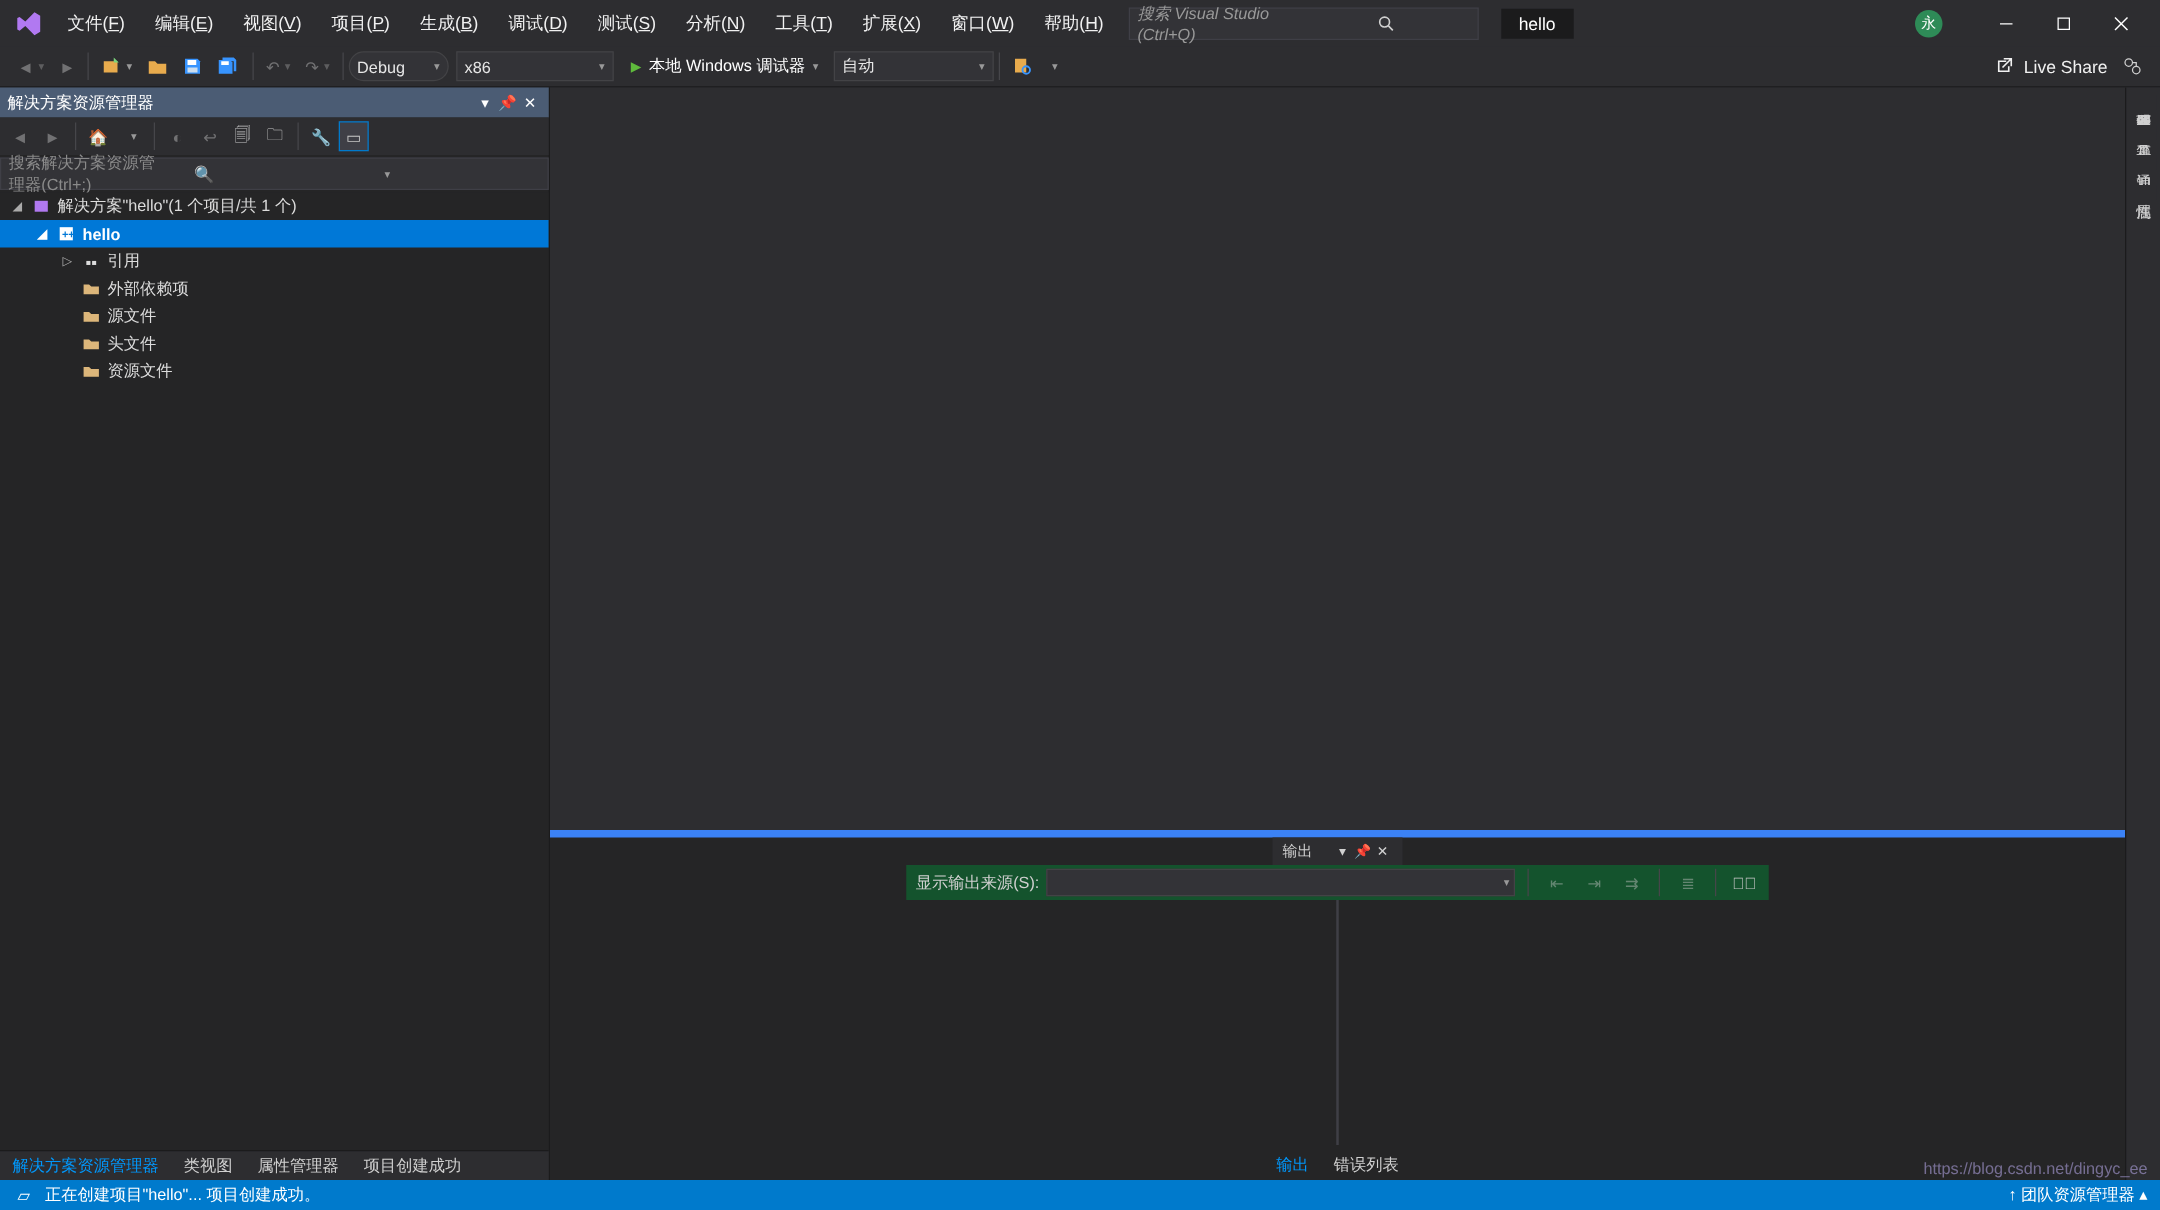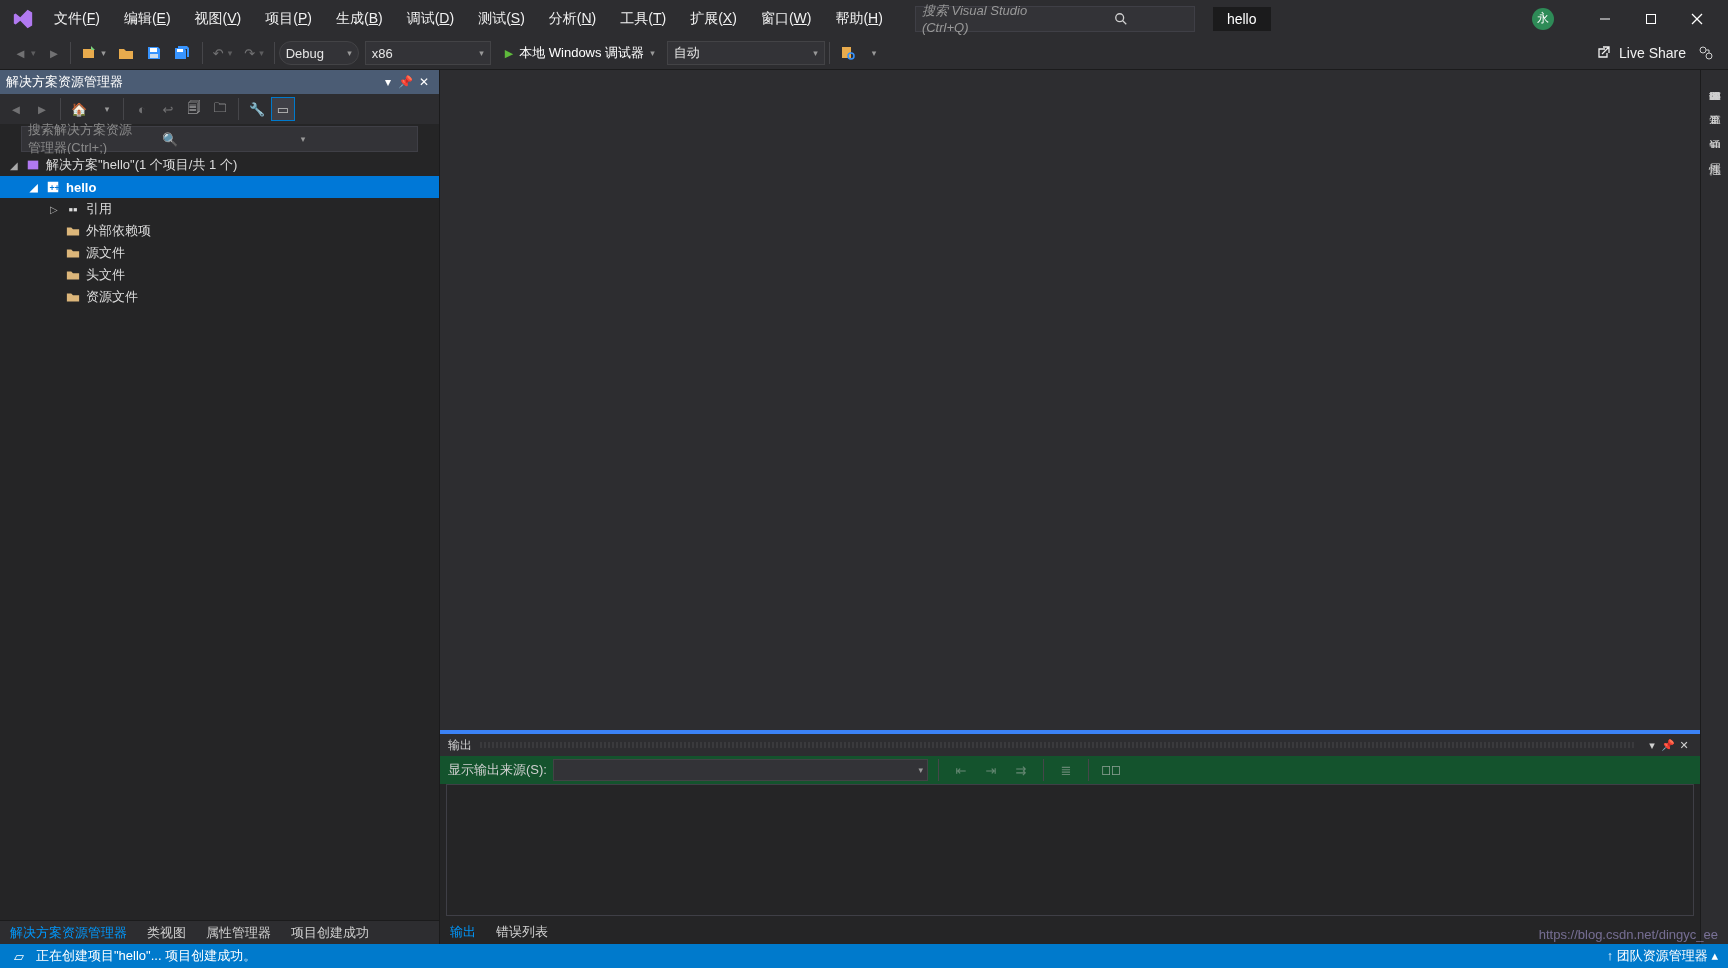--- a/index.html
+++ b/index.html
@@ -4,75 +4,75 @@
 <style>
   * { box-sizing: border-box; margin: 0; padding: 0; font-family: "Microsoft YaHei", "Segoe UI", Arial, sans-serif; user-select: none; }
   html, body { width: 1728px; height: 968px; overflow: hidden; background: #2d2d30; color: #f1f1f1; font-size: 13px; }
 
   
   .titlebar { display: flex; align-items: center; height: 37px; background: #2d2d30; padding: 14px 8px; }
   .vs-logo { width: 22px; height: 22px; margin: 0 8px 0 4px; display:flex; align-items:center; justify-content:center; }
   .menu { display: flex; }
   .menu-item { padding: 4px 12px; color: #f1f1f1; font-size: 14px; }
   .menu-item u { text-decoration: underline; }
-  .search-box { margin-left: 20px; width: 280px; height: 26px; background: #333337; border: 1px solid #3f3f46; display: flex; align-items: center; padding: 0 6px; color: #999; font-style: italic; font-size: 13px; }
+  .search-box { margin-left: 8px; width: 280px; height: 26px; background: #333337; border: 1px solid #3f3f46; display: flex; align-items: center; padding: 0 6px; color: #999; font-style: italic; font-size: 13px; }
   .search-box span { flex: 1; }
   .search-ico { width:16px; height:16px; display:flex; align-items:center; justify-content:center; }
   .proj-name { margin-left: 18px; padding: 4px 14px; background: #1b1b1c; color:#fff; font-size: 14px; }
   .title-spacer { flex: 1; }
   .avatar { width:22px; height:22px; border-radius:50%; background:#2e8b57; color:#fff; font-size:12px; display:flex; align-items:center; justify-content:center; margin-right:28px; }
   .win-btn { width:46px; height:30px; display:flex; align-items:center; justify-content:center; color:#f1f1f1; }
   .win-btn svg { width:12px; height:12px; }
 
   
   .toolbar { display:flex; align-items:center; height:33px; background:#2d2d30; padding:0 8px; border-bottom:1px solid #1b1b1c; }
   .tb-btn { padding:3px 5px; margin:0 1px; display:flex; align-items:center; color:#c5c5c5; }
   .tb-sep { width:1px; height:22px; background:#46464a; margin:0 4px; }
   .tb-combo { height:24px; background:#333337; border:1px solid #434346; color:#e6e6e6; display:flex; align-items:center; padding:0 6px; font-size:13px; }
   .combo-config { width:80px;border-radius:12px; }
   .combo-plat   { width:126px; }
   .combo-debug  { display:flex; align-items:center; margin-left:6px; }
   .debug-btn { height:24px; background:transparent; display:flex; align-items:center; padding:0 8px; color:#fff; font-size:13px; }
   .debug-btn .play { color:#5fba3c; margin-right:6px; font-size:11px; }
-  .combo-auto { width:158px; margin-left:4px;justify-content:center; }
+  .combo-auto { width:128px; margin-left:4px;justify-content:center; }
   .live-share { color:#f1f1f1; font-size:14px; display:flex; align-items:center; gap:8px; margin-right:6px; }
   .caret { font-size:9px; margin-left:4px; color:#999; }
 
   
   .main { display:flex; height: calc(100% - 37px - 33px - 24px); }
 
   
   .panel { width:440px; background:#252526; border-right:1px solid #1b1b1c; display:flex; flex-direction:column; }
   .panel-header { height:24px; background:#4b5c74; color:#fff; display:flex; align-items:center; padding:0 6px; font-size:13px; }
   .panel-header .txt { flex:1; }
   .panel-header .hbtn { width:18px; text-align:center; font-size:12px; }
   .panel-tools { height:30px; background:#2d2d30; display:flex; align-items:center; padding:0 4px; gap:2px; }
   .pt-btn { width:24px; height:24px; display:flex; align-items:center; justify-content:center; color:#c5c5c5; font-size:13px; }
   .pt-btn.sel { background:#3f3f46; border:1px solid #007acc; }
-  .panel-search { height:26px; margin:2px 21px; background:#333337; border:1px solid #3f3f46; display:flex; align-items:center; padding:0 6px; color:#8a8a8a; font-size:13px;gap:24px; }
+  .panel-search { height:26px; margin:2px 0; background:#333337; border:1px solid #3f3f46; display:flex; align-items:center; padding:0 6px; color:#8a8a8a; font-size:13px;gap:24px; }
   .panel-search span { flex:1; }
 
   .tree { flex:1; background:#252526; overflow:auto; font-size:13px; }
   .tree-row { display:flex; align-items:center; height:22px; padding-left:10px; color:#dcdcdc; }
   .tree-row .arrow { width:14px; color:#aaa; font-size:10px; }
   .tree-row .ico { width:18px; display:flex; align-items:center; justify-content:center; margin-right:4px; }
   .tree-row.selected { background:#0078d7; color:#fff; font-weight:bold; }
   .indent1 { padding-left:30px; }
   .indent2 { padding-left:50px; }
 
   .panel-tabs { height:24px; background:#2d2d30; display:flex; align-items:stretch; font-size:13px; border-top:1px solid #1b1b1c; }
   .ptab { padding:3px 10px; color:#d0d0d0; }
   .ptab.active2 { color:#0097fb; }
 
   
   .center { flex:1; display:flex; flex-direction:column; background:#1e1e1e; }
   .editor-area { flex:1; background:#2d2d30; }
 
   
-  .output-panel { height:214px; background:#252526; border-top:4px solid #3b82f6; display:flex; flex-direction:column; }
+  .output-panel { height:280px; background:#252526; border-top:6px solid #3b82f6; display:flex; flex-direction:column;align-items:center; }
   .out-header { height:22px; background:#2d2d30; display:flex; align-items:center; padding:0 8px; color:#d0d0d0; font-size:12px; }
   .out-header .dots { flex:1; height:6px; margin:0 8px; background: repeating-linear-gradient(90deg,#3a3a3d 0 2px,transparent 2px 4px); }
   .out-header .hbtn { width:16px; text-align:center; font-size:11px; }
   .out-tools { height:28px; background:#14532d; display:flex; align-items:center; padding:0 8px; gap:6px; font-size:13px; color:#d0d0d0; }
   .out-combo { width:375px; height:22px; background:#333337; border:1px solid #434346; display:flex; align-items:center; justify-content:flex-end; padding:0 4px; }
   .out-body { flex:1; background:#252526; border:1px solid #3f3f46; margin:0 6px 4px 6px; }
   .out-tabs { height:24px; display:flex; align-items:stretch; font-size:13px; }
 
   
   .right-rail { width:28px; background:#2d2d30; display:flex; flex-direction:column; align-items:center; padding-top:6px; gap:12px; border-left:1px solid #1b1b1c; }

